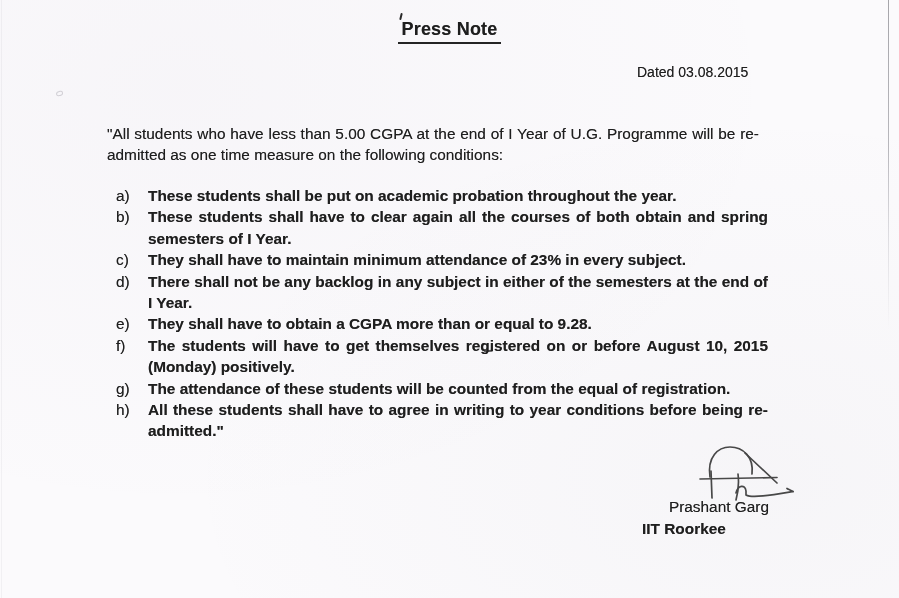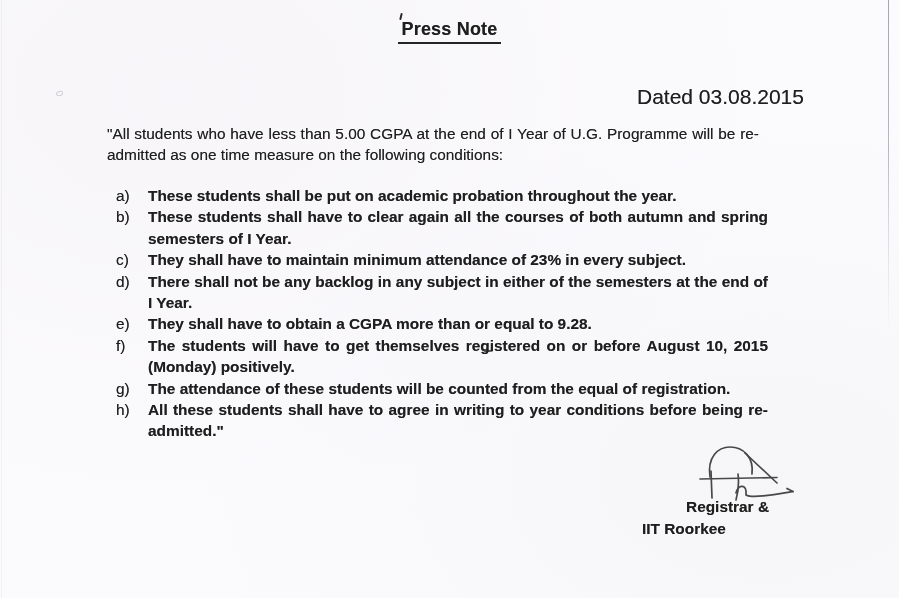--- a/index.html
+++ b/index.html
@@ -43,22 +43,21 @@
     position:absolute;left:2px;top:-6px;
     width:2px;height:7px;
     background:#2a2a2a;
     transform:rotate(14deg);
     border-radius:1px;
   }
 
   
   .date{
     position:absolute;left:637px;top:62px;
-    font-size:21px;
-    margin-top:24px;
+    font-size:14px;
   }
 
   
   .intro{
     position:absolute;left:107px;top:123px;
     width:652px;
     text-align:justify;
   }
 
   
@@ -145,21 +144,21 @@
 
   <p class="intro">"All students who have less than 5.00 CGPA at the end of I Year of U.G. Programme will be re-admitted as one time measure on the following conditions:</p>
 
   <div class="conditions">
     <div class="cond-row">
       <span class="cond-letter">a)</span>
       <span class="cond-text">These students shall be put on academic probation throughout the year.</span>
     </div>
     <div class="cond-row">
       <span class="cond-letter">b)</span>
-      <span class="cond-text">These students shall have to clear again all the courses of both autumn and spring semesters of I Year.</span>
+      <span class="cond-text">These students shall have to clear again all the courses of both obtain and spring semesters of I Year.</span>
     </div>
     <div class="cond-row">
       <span class="cond-letter">c)</span>
       <span class="cond-text">They shall have to maintain minimum attendance of 23% in every subject.</span>
     </div>
     <div class="cond-row">
       <span class="cond-letter">d)</span>
       <span class="cond-text">There shall not be any backlog in any subject in either of the semesters at the end of I Year.</span>
     </div>
     <div class="cond-row">
@@ -184,17 +183,17 @@
     <path d="M13,33 C10,13 21,3 33,3 C46,3 57,13 55,30"></path>
     <path d="M48,9 L80,39"></path>
     <path d="M3,35 L80,33.5"></path>
     <path d="M14,27 L15,54"></path>
     <path d="M41,30 C42,38 41.5,47 39,56"></path>
     <path d="M39,49 C41,41 48,40 49,47 L49,51 C55,54.5 75,51 96,47.5"></path>
     <path d="M96,47.5 L90,44.5"></path>
   </svg>
 
   <div class="sig-block">
-    <div class="sig-line">Registrar &amp;</div>
+    <div class="sig-name">Prashant Garg</div>
     <div class="sig-org">IIT Roorkee</div>
   </div>
 
 </div>
 
 </body></html>

